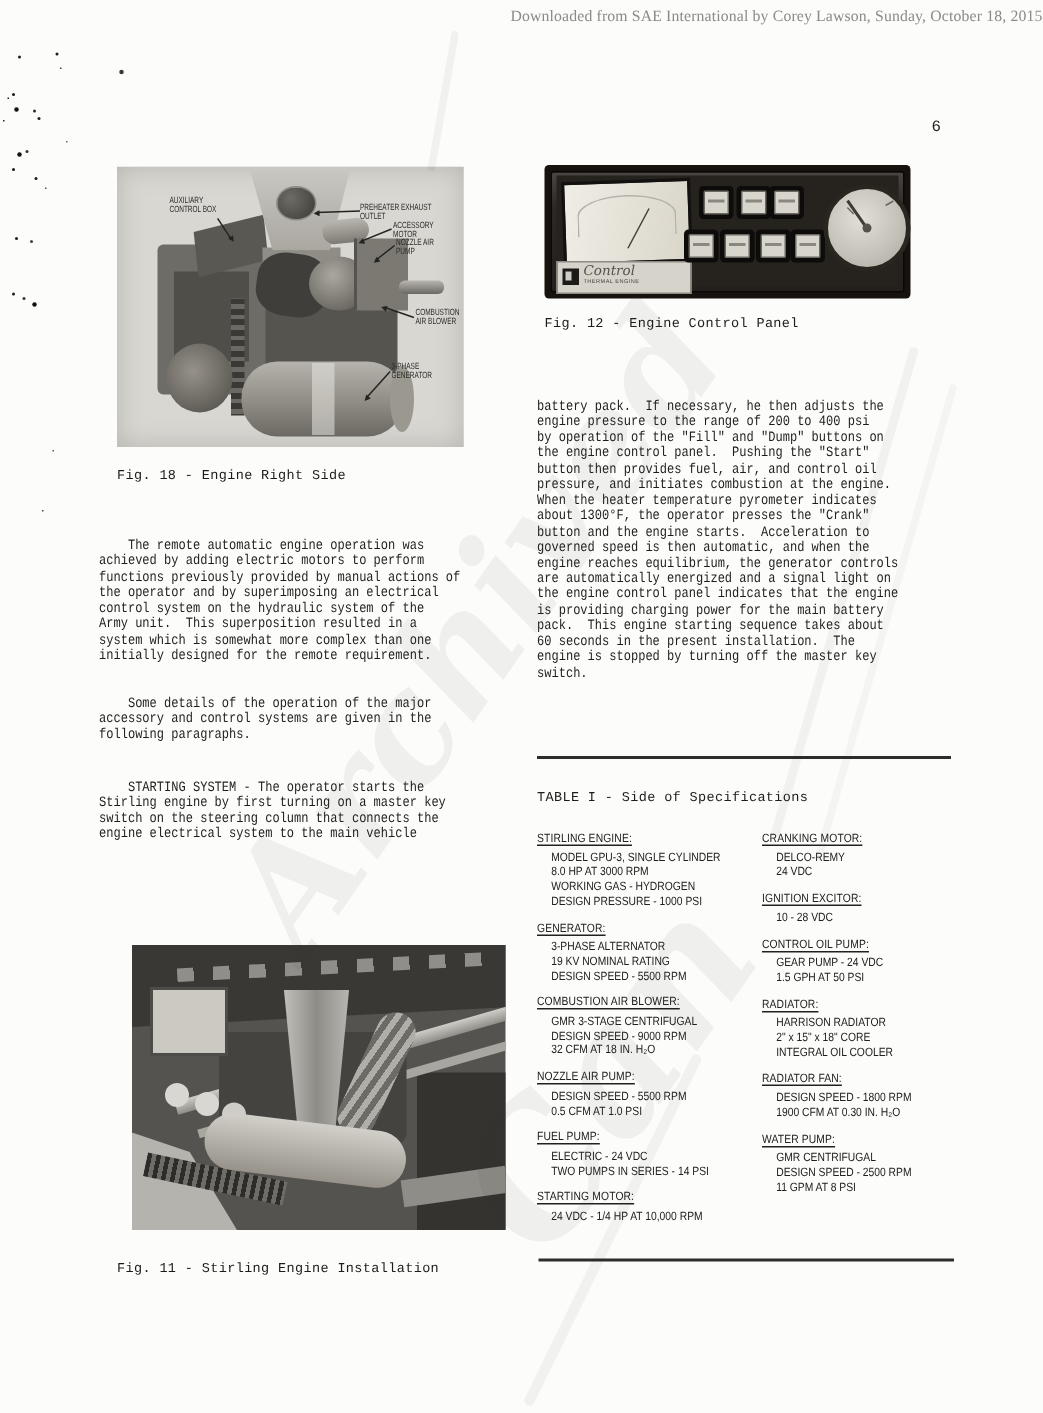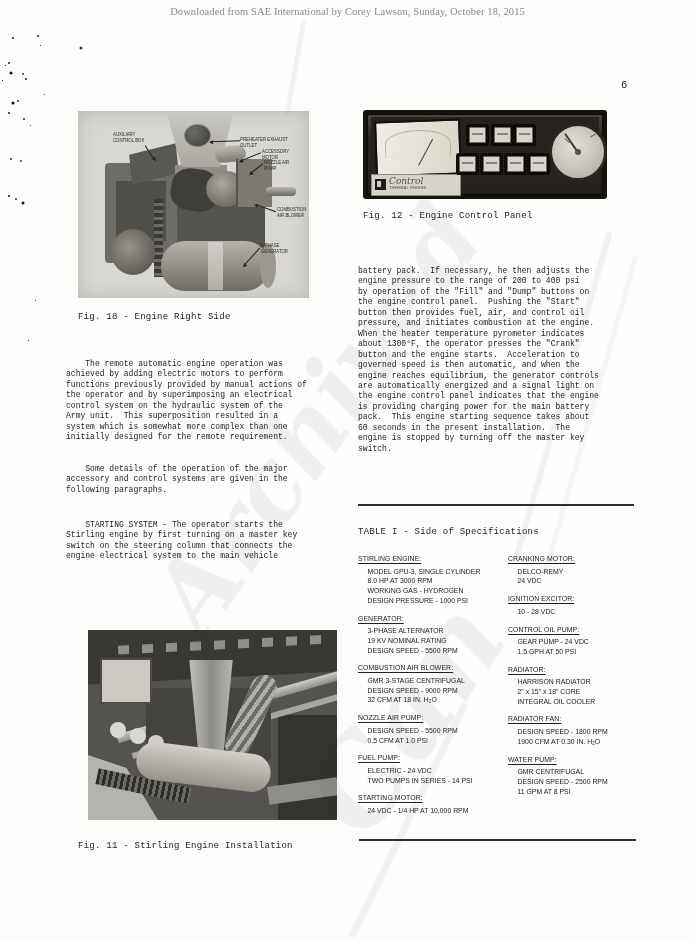--- a/index.html
+++ b/index.html
@@ -5,21 +5,21 @@
   html,body{margin:0;padding:0;}
   body{
     width:695px;height:942px;position:relative;overflow:hidden;
     background:#fcfcfa;
     font-family:"Liberation Mono","DejaVu Sans Mono",monospace;
     color:#1d1d1d;
   }
 
   
   .header-note{
-    position:absolute;left:0;top:6px;width:695px;text-align:center;
+    position:absolute;left:0;top:6px;width:695px;text-align:right;
     font-family:"Liberation Serif","DejaVu Serif",serif;
     font-size:10.5px;color:#8a8a8a;letter-spacing:.1px;
   }
   .page-number{position:absolute;left:621px;top:79px;font-size:10.5px;color:#222;}
 
   
   .speck2{position:absolute;left:0;top:0;width:2px;height:2px;background:transparent;border-radius:50%;
     box-shadow:12px 37px 0 #1c1c1c,37px 35px 0 #1c1c1c,80px 47px 0 0.5px #3a3a3a,8px 62px 0 #1c1c1c,
     10px 72px 0 0.5px #111,22px 73px 0 #2a2a2a,25px 78px 0 #1c1c1c,12px 102px 0 0.5px #111,
     17px 100px 0 #333,8px 112px 0 #1c1c1c,23px 118px 0 #1c1c1c,10px 158px 0 #222,20px 160px 0 #444,

